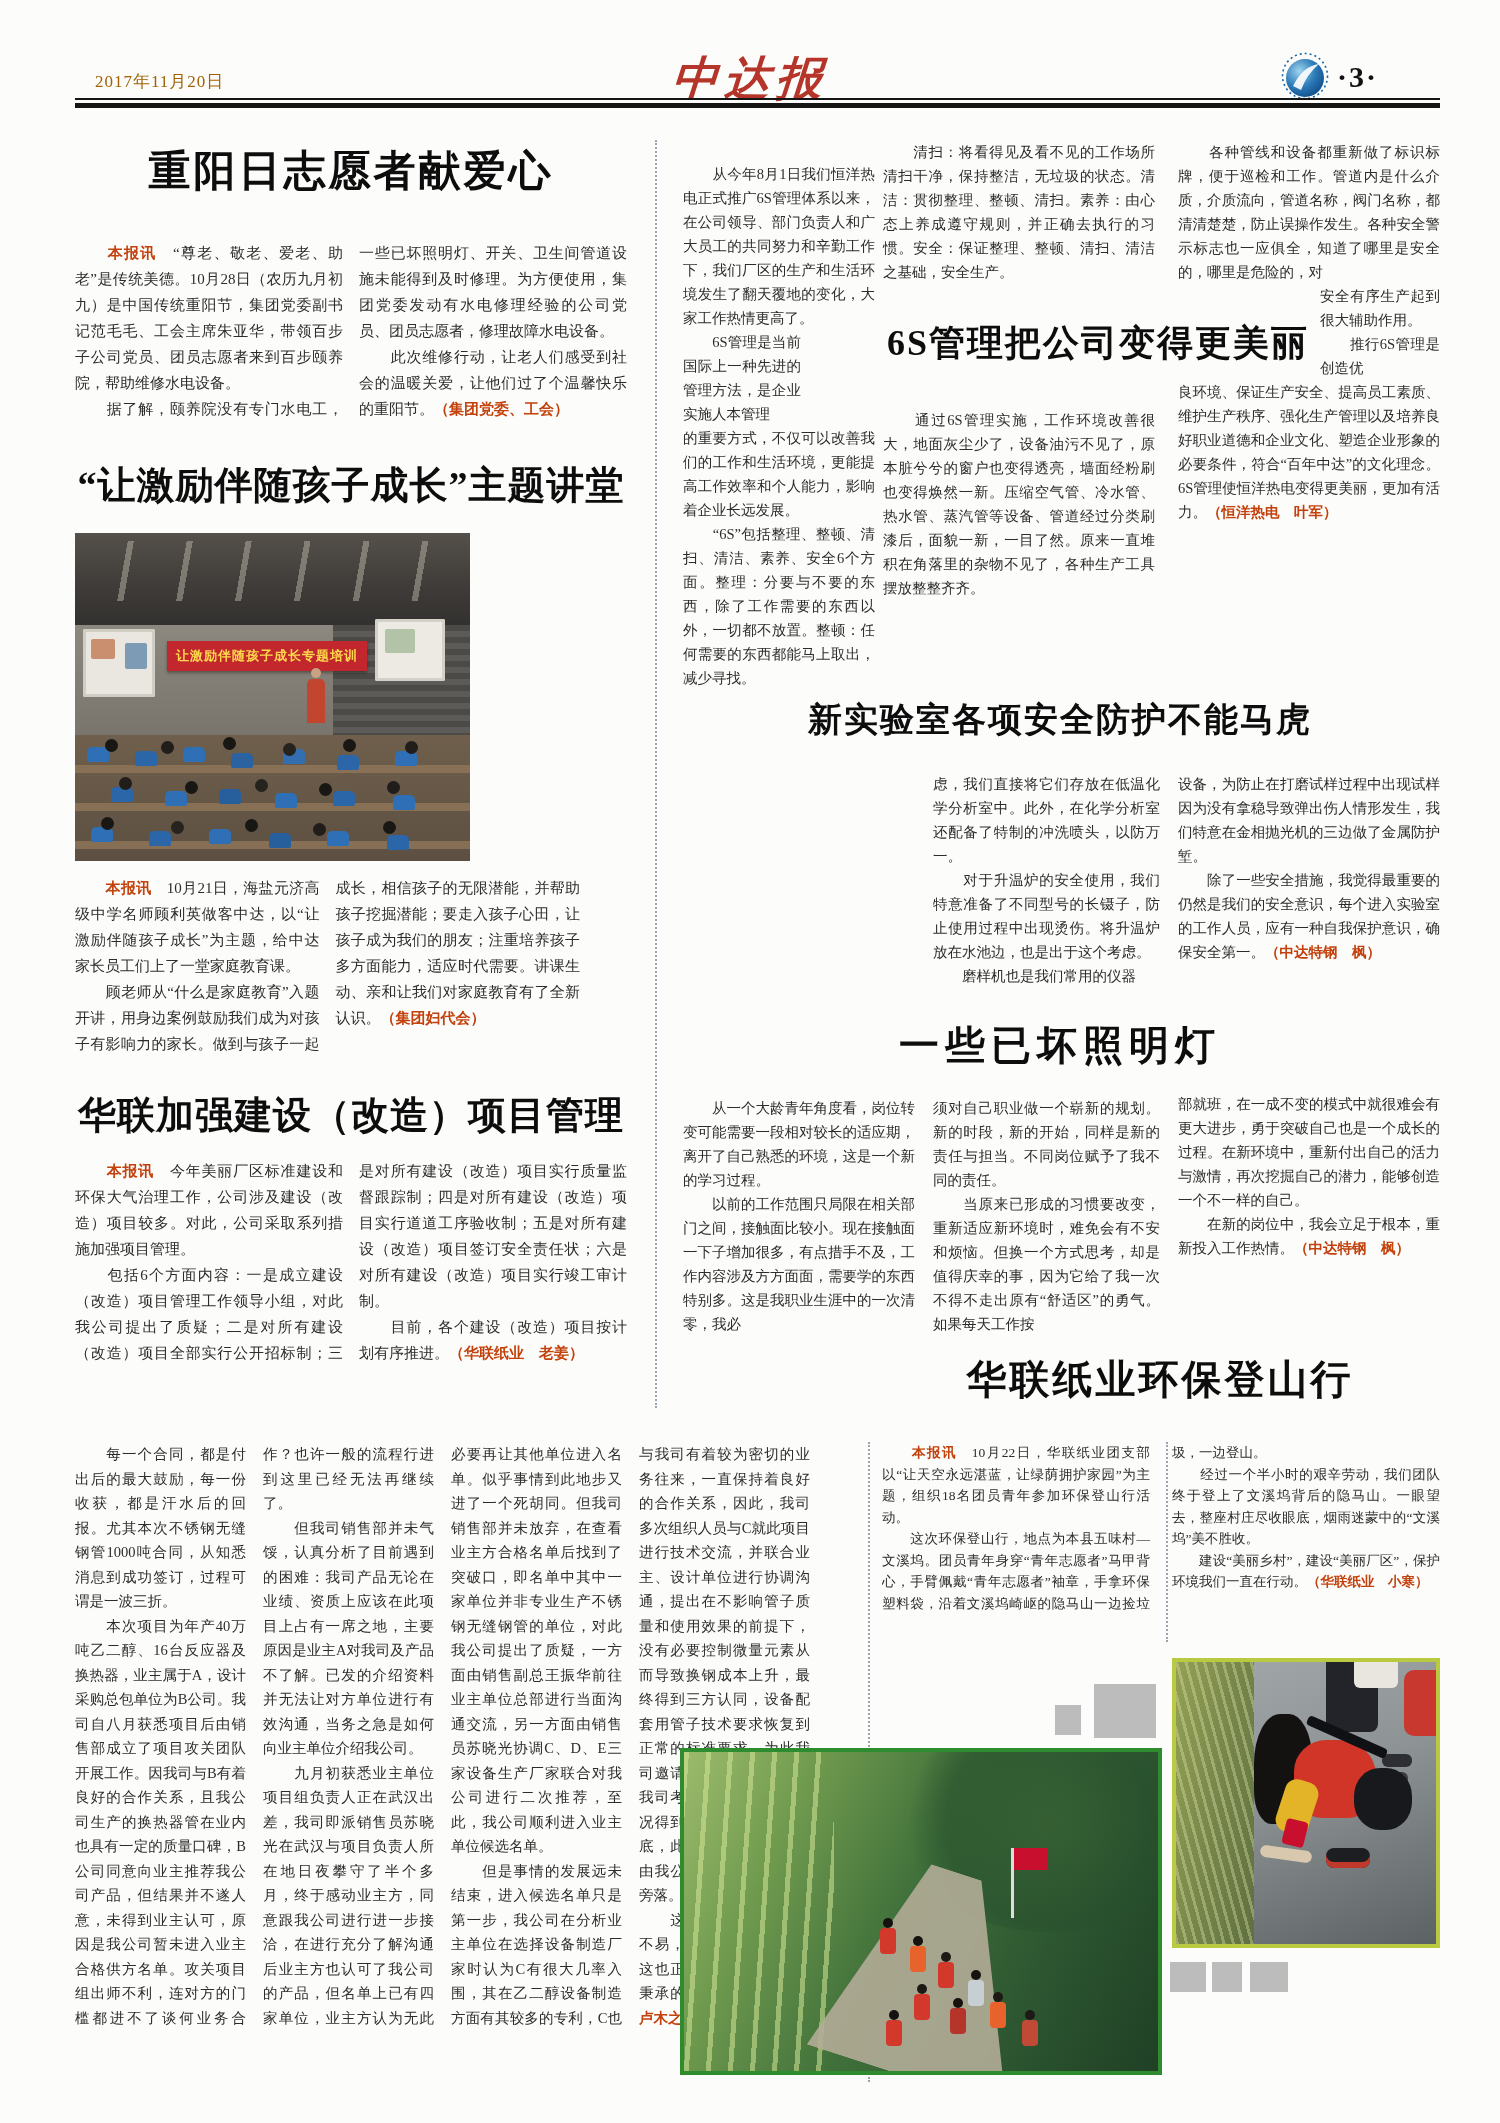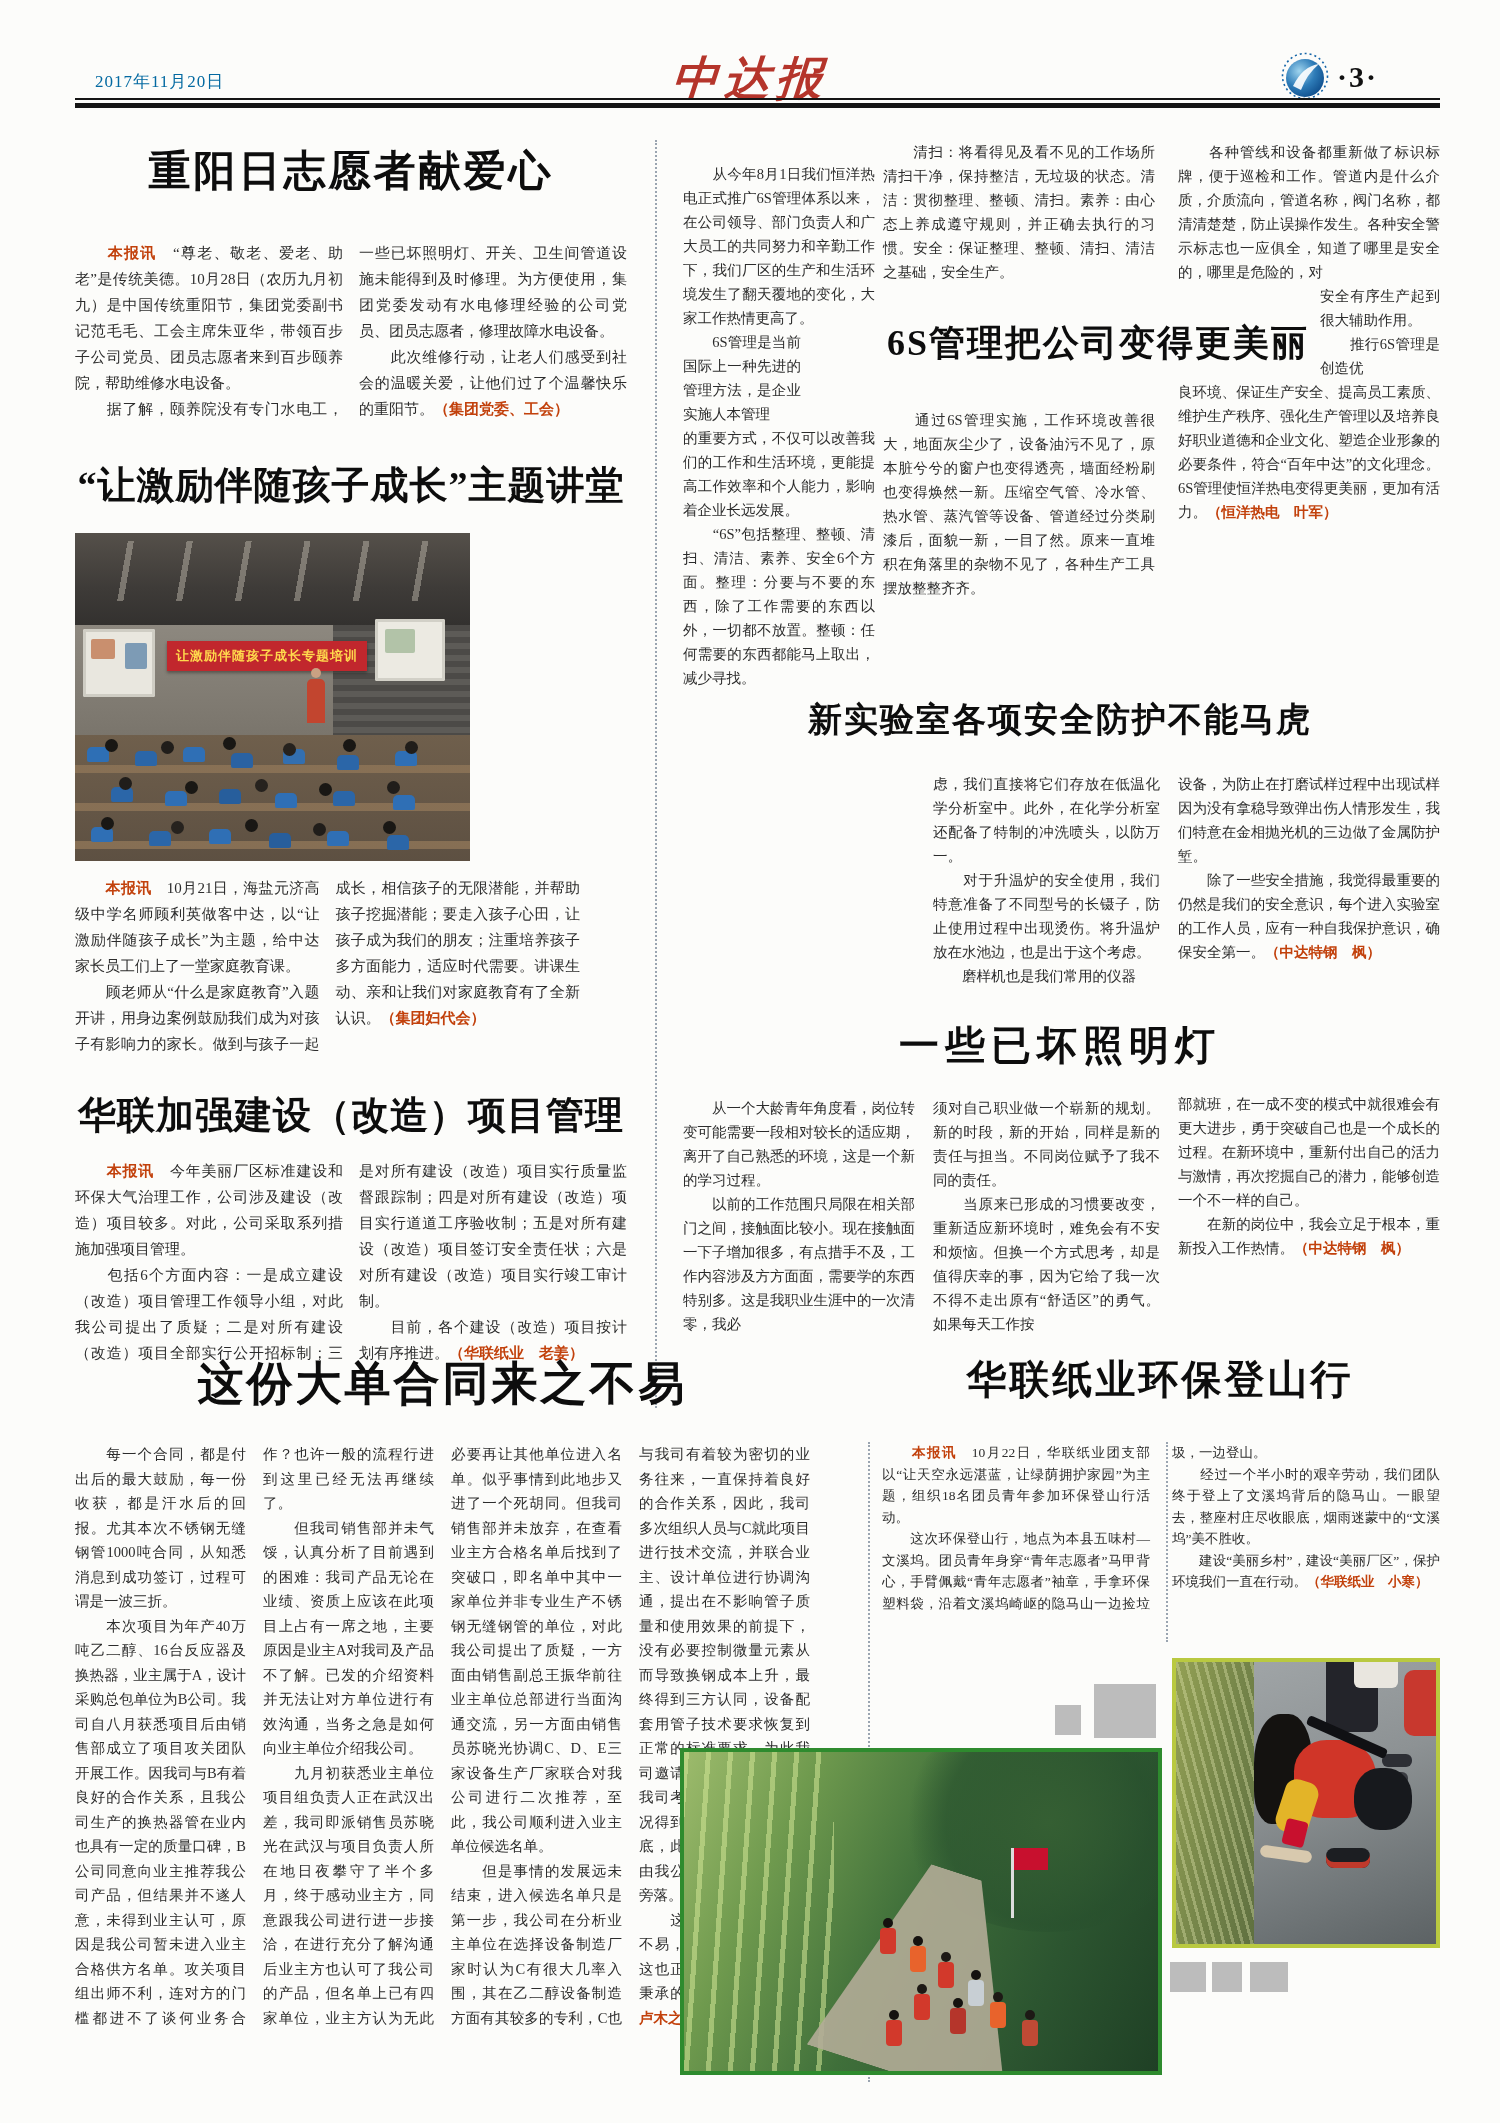--- a/index.html
+++ b/index.html
@@ -1,20 +1,20 @@
 <!DOCTYPE html>
 <html><head>
 <meta charset="utf-8">
 <style>
   html,body{margin:0;padding:0;background:#e8e8e8;}
   .page{position:relative;width:1500px;height:2123px;background:#fcfcfa;margin:0 auto;
         font-family:"Liberation Serif","DejaVu Serif",serif;color:#2a2a2a;overflow:hidden;}
   .abs{position:absolute;}
   
-  .date{left:95px;top:70px;font-size:17px;letter-spacing:1px;color:#0369a1;}
+  .date{left:95px;top:70px;font-size:17px;letter-spacing:1px;color:#a16207;}
   .masthead{left:615px;top:48px;width:270px;text-align:center;font-size:46px;font-weight:bold;
             font-style:italic;color:#b5352b;letter-spacing:6px;transform:skewX(-4deg);}
   .pagenum{left:1337px;top:60px;font-size:30px;font-weight:bold;color:#111;letter-spacing:2px;}
   .rule-thin{left:75px;top:98px;width:1365px;height:2px;background:#151515;}
   .rule-thick{left:75px;top:103px;width:1365px;height:5px;background:#151515;}
   .logo{left:1281px;top:52px;width:48px;height:48px;}
   
   .title{font-weight:bold;color:#0d0d0d;text-align:center;line-height:1.2;}
   .txt{font-size:15px;line-height:26px;text-align:justify;white-space:pre-line;color:#2c2c2c;}
   .txt b{color:#c2410c;}
@@ -212,21 +212,20 @@
   </div>
   <div class="abs" style="left:933px;top:1096px;width:227px;">
     <p class="txt midtxt" style="margin:0;">须对自己职业做一个崭新的规划。新的时段，新的开始，同样是新的责任与担当。不同岗位赋予了我不同的责任。
 　　当原来已形成的习惯要改变，重新适应新环境时，难免会有不安和烦恼。但换一个方式思考，却是值得庆幸的事，因为它给了我一次不得不走出原有“舒适区”的勇气。如果每天工作按</p>
   </div>
   <div class="abs" style="left:1178px;top:1092px;width:262px;">
     <p class="txt midtxt" style="margin:0;"><span>部就班，在一成不变的模式中就很难会有更大进步，勇于突破自己也是一个成长的过程。在新环境中，重新付出自己的活力与激情，再次挖掘自己的潜力，能够创造一个不一样的自己。
 　　在新的岗位中，我会立足于根本，重新投入工作热情。</span><b class="sign">（中达特钢　枫）</b></p>
   </div>
 
-  <div class="abs title" style="left:75px;top:1356px;width:735px;font-size:46px;letter-spacing:3px;">这份大单合同来之不易</div>
   <div class="abs cols4" style="left:75px;top:1442px;width:735px;height:643px;">
     <p class="txt" style="margin:0;font-size:14.5px;line-height:24.5px;"><span>　　每一个合同，都是付出后的最大鼓励，每一份收获，都是汗水后的回报。尤其本次不锈钢无缝钢管1000吨合同，从知悉消息到成功签订，过程可谓是一波三折。
 　　本次项目为年产40万吨乙二醇、16台反应器及换热器，业主属于A，设计采购总包单位为B公司。我司自八月获悉项目后由销售部成立了项目攻关团队开展工作。因我司与B有着良好的合作关系，且我公司生产的换热器管在业内也具有一定的质量口碑，B公司同意向业主推荐我公司产品，但结果并不遂人意，未得到业主认可，原因是我公司暂未进入业主合格供方名单。攻关项目组出师不利，连对方的门槛都进不了谈何业务合作？也许一般的流程行进到这里已经无法再继续了。
 　　但我司销售部并未气馁，认真分析了目前遇到的困难：我司产品无论在业绩、资质上应该在此项目上占有一席之地，主要原因是业主A对我司及产品不了解。已发的介绍资料并无法让对方单位进行有效沟通，当务之急是如何向业主单位介绍我公司。
 　　九月初获悉业主单位项目组负责人正在武汉出差，我司即派销售员苏晓光在武汉与项目负责人所在地日夜攀守了半个多月，终于感动业主方，同意跟我公司进行进一步接洽，在进行充分了解沟通后业主方也认可了我公司的产品，但名单上已有四家单位，业主方认为无此必要再让其他单位进入名单。似乎事情到此地步又进了一个死胡同。但我司销售部并未放弃，在查看业主方合格名单后找到了突破口，即名单中其中一家单位并非专业生产不锈钢无缝钢管的单位，对此我公司提出了质疑，一方面由销售副总王振华前往业主单位总部进行当面沟通交流，另一方面由销售员苏晓光协调C、D、E三家设备生产厂家联合对我公司进行二次推荐，至此，我公司顺利进入业主单位候选名单。
 　　但是事情的发展远未结束，进入候选名单只是第一步，我公司在分析业主单位在选择设备制造厂家时认为C有很大几率入围，其在乙二醇设备制造方面有其较多的专利，C也与我司有着较为密切的业务往来，一直保持着良好的合作关系，因此，我司多次组织人员与C就此项目进行技术交流，并联合业主、设计单位进行协调沟通，提出在不影响管子质量和使用效果的前提下，没有必要控制微量元素从而导致换钢成本上升，最终得到三方认同，设备配套用管子技术要求恢复到正常的标准要求，为此我司邀请业主单位负责人来我司考察，公司的生产情况得到业主方认可，十月底，此项目所有换热管均由我公司承担制造，无一旁落。
 　　这一合同的签订来之不易，背后付出很多，但这也正是我们中达员工所秉承的精神。</span><b class="sign">（中达特钢　卢木之）</b></p>
   </div>
 
   <div class="abs vdots" style="left:868px;top:1442px;height:640px;"></div>

